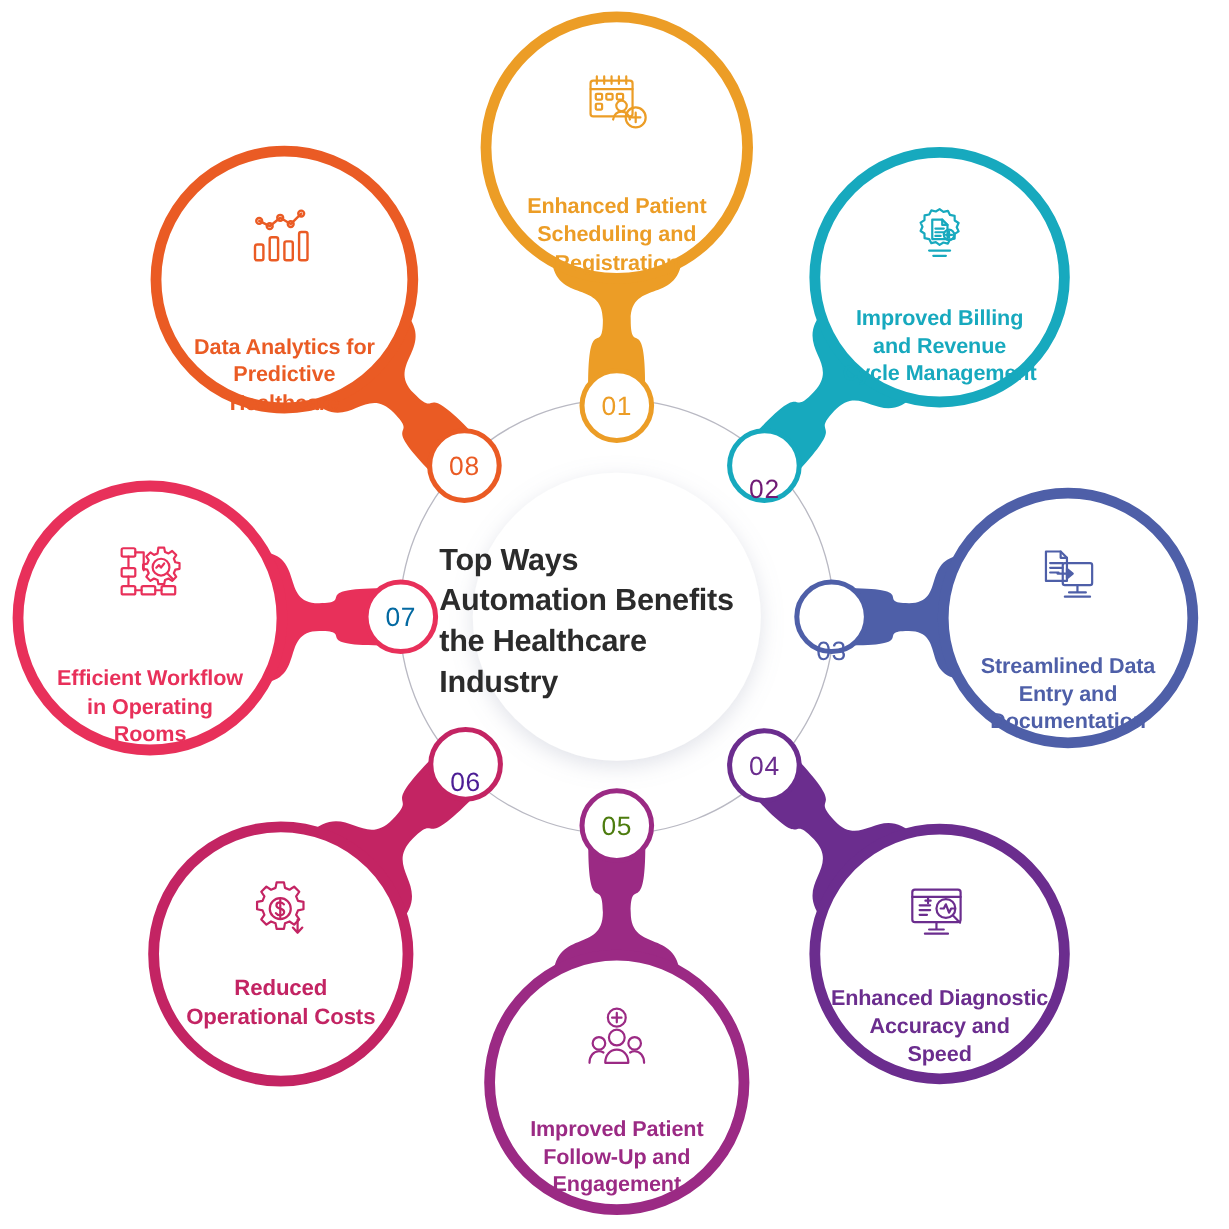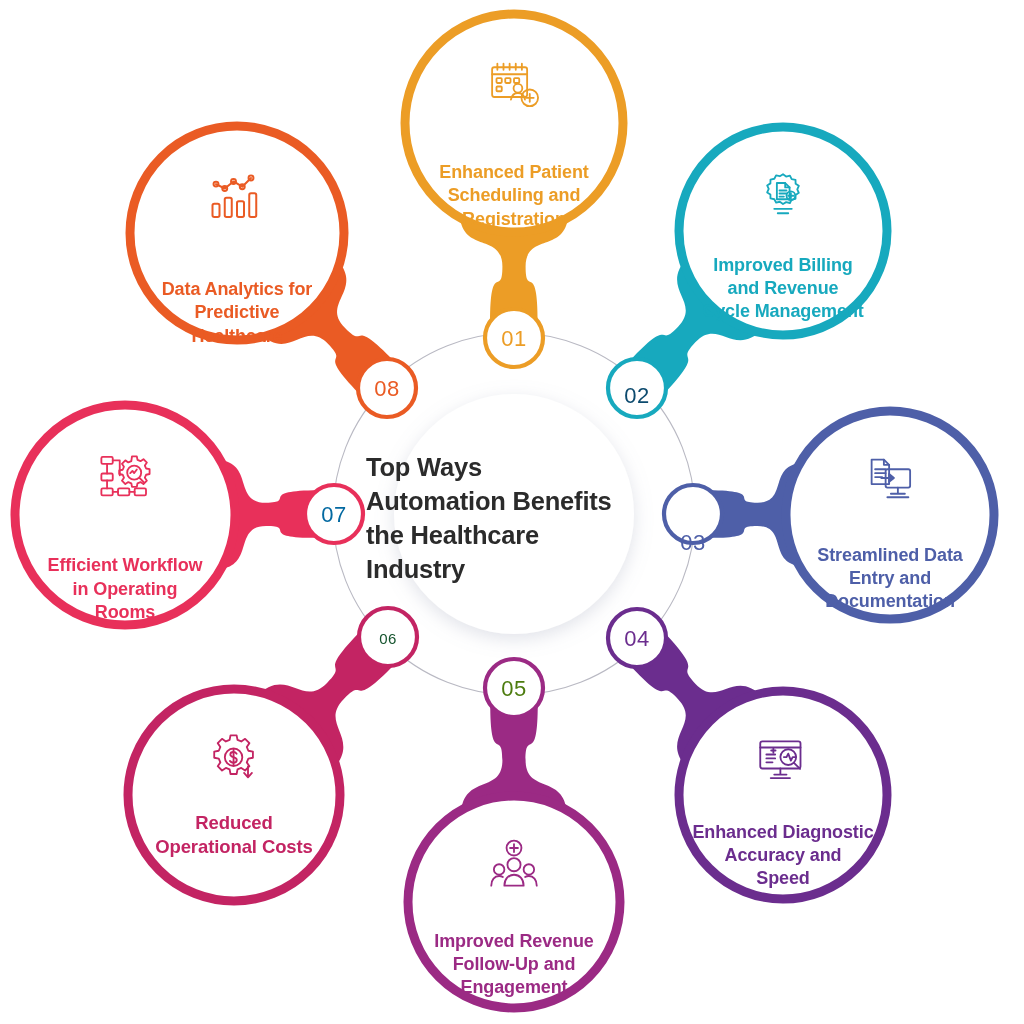--- a/index.html
+++ b/index.html
@@ -300,35 +300,35 @@
 Registration</div>
       <div class="node-label" style="left: 783px; top: 288.68px; width: 194px; color: rgb(23, 169, 190); font-size: 18px;">Improved Billing
 and Revenue
 Cycle Management</div>
       <div class="node-label" style="left: 890px; top: 578.68px; width: 194px; color: rgb(78, 95, 168); font-size: 18px;">Streamlined Data
 Entry and
 Documentation</div>
       <div class="node-label" style="left: 783px; top: 855.68px; width: 194px; color: rgb(107, 45, 142); font-size: 18px;">Enhanced Diagnostic
 Accuracy and
 Speed</div>
-      <div class="node-label" style="left: 514px; top: 964.52px; width: 198px; color: rgb(155, 42, 132); font-size: 18px;">Improved Revenue
+      <div class="node-label" style="left: 514px; top: 964.52px; width: 198px; color: rgb(155, 42, 132); font-size: 18px;">Improved Patient
 Follow-Up and
 Engagement</div>
       <div class="node-label" style="left: 234px; top: 834.52px; width: 198px; color: rgb(195, 36, 99); font-size: 18.5px;">Reduced
 Operational Costs</div>
       <div class="node-label" style="left: 125px; top: 589.2px; width: 206px; color: rgb(232, 48, 90); font-size: 18px;">Efficient Workflow
 in Operating
 Rooms</div>
       <div class="node-label" style="left: 237px; top: 312.94px; width: 200px; color: rgb(234, 91, 36); font-size: 18px;">Data Analytics for
 Predictive
 Healthcare</div>
     </div>
   <div id="numbers-layer">
       <div class="badge-num" style="left: 514px; top: 339px; color: rgb(236, 157, 38); font-size: 22px;">01</div>
-      <div class="badge-num" style="left: 637px; top: 396px; color: #0c4a6e; font-size: 22px;">02</div>
+      <div class="badge-num" style="left: 637px; top: 408px; color: #701a75; font-size: 22px;">02</div>
       <div class="badge-num" style="left: 693px; top: 515px; color: rgb(78, 95, 168); font-size: 22px; margin-top: 28px;">03</div>
       <div class="badge-num" style="left: 637px; top: 639px; color: rgb(107, 45, 142); font-size: 22px;">04</div>
       <div class="badge-num" style="left: 514px; top: 689px; color: #4d7c0f; font-size: 22px;">05</div>
-      <div class="badge-num" style="left: 388px; top: 638px; color: #14532d; font-size: 15px;">06</div>
+      <div class="badge-num" style="left: 388px; top: 652px; color: #4c1d95; font-size: 22px;">06</div>
       <div class="badge-num" style="left: 334px; top: 515px; color: #0369a1; font-size: 22px;">07</div>
       <div class="badge-num" style="left: 387px; top: 389px; color: rgb(234, 91, 36); font-size: 22px;">08</div>
     </div>
 </div>
 
 </body></html>

